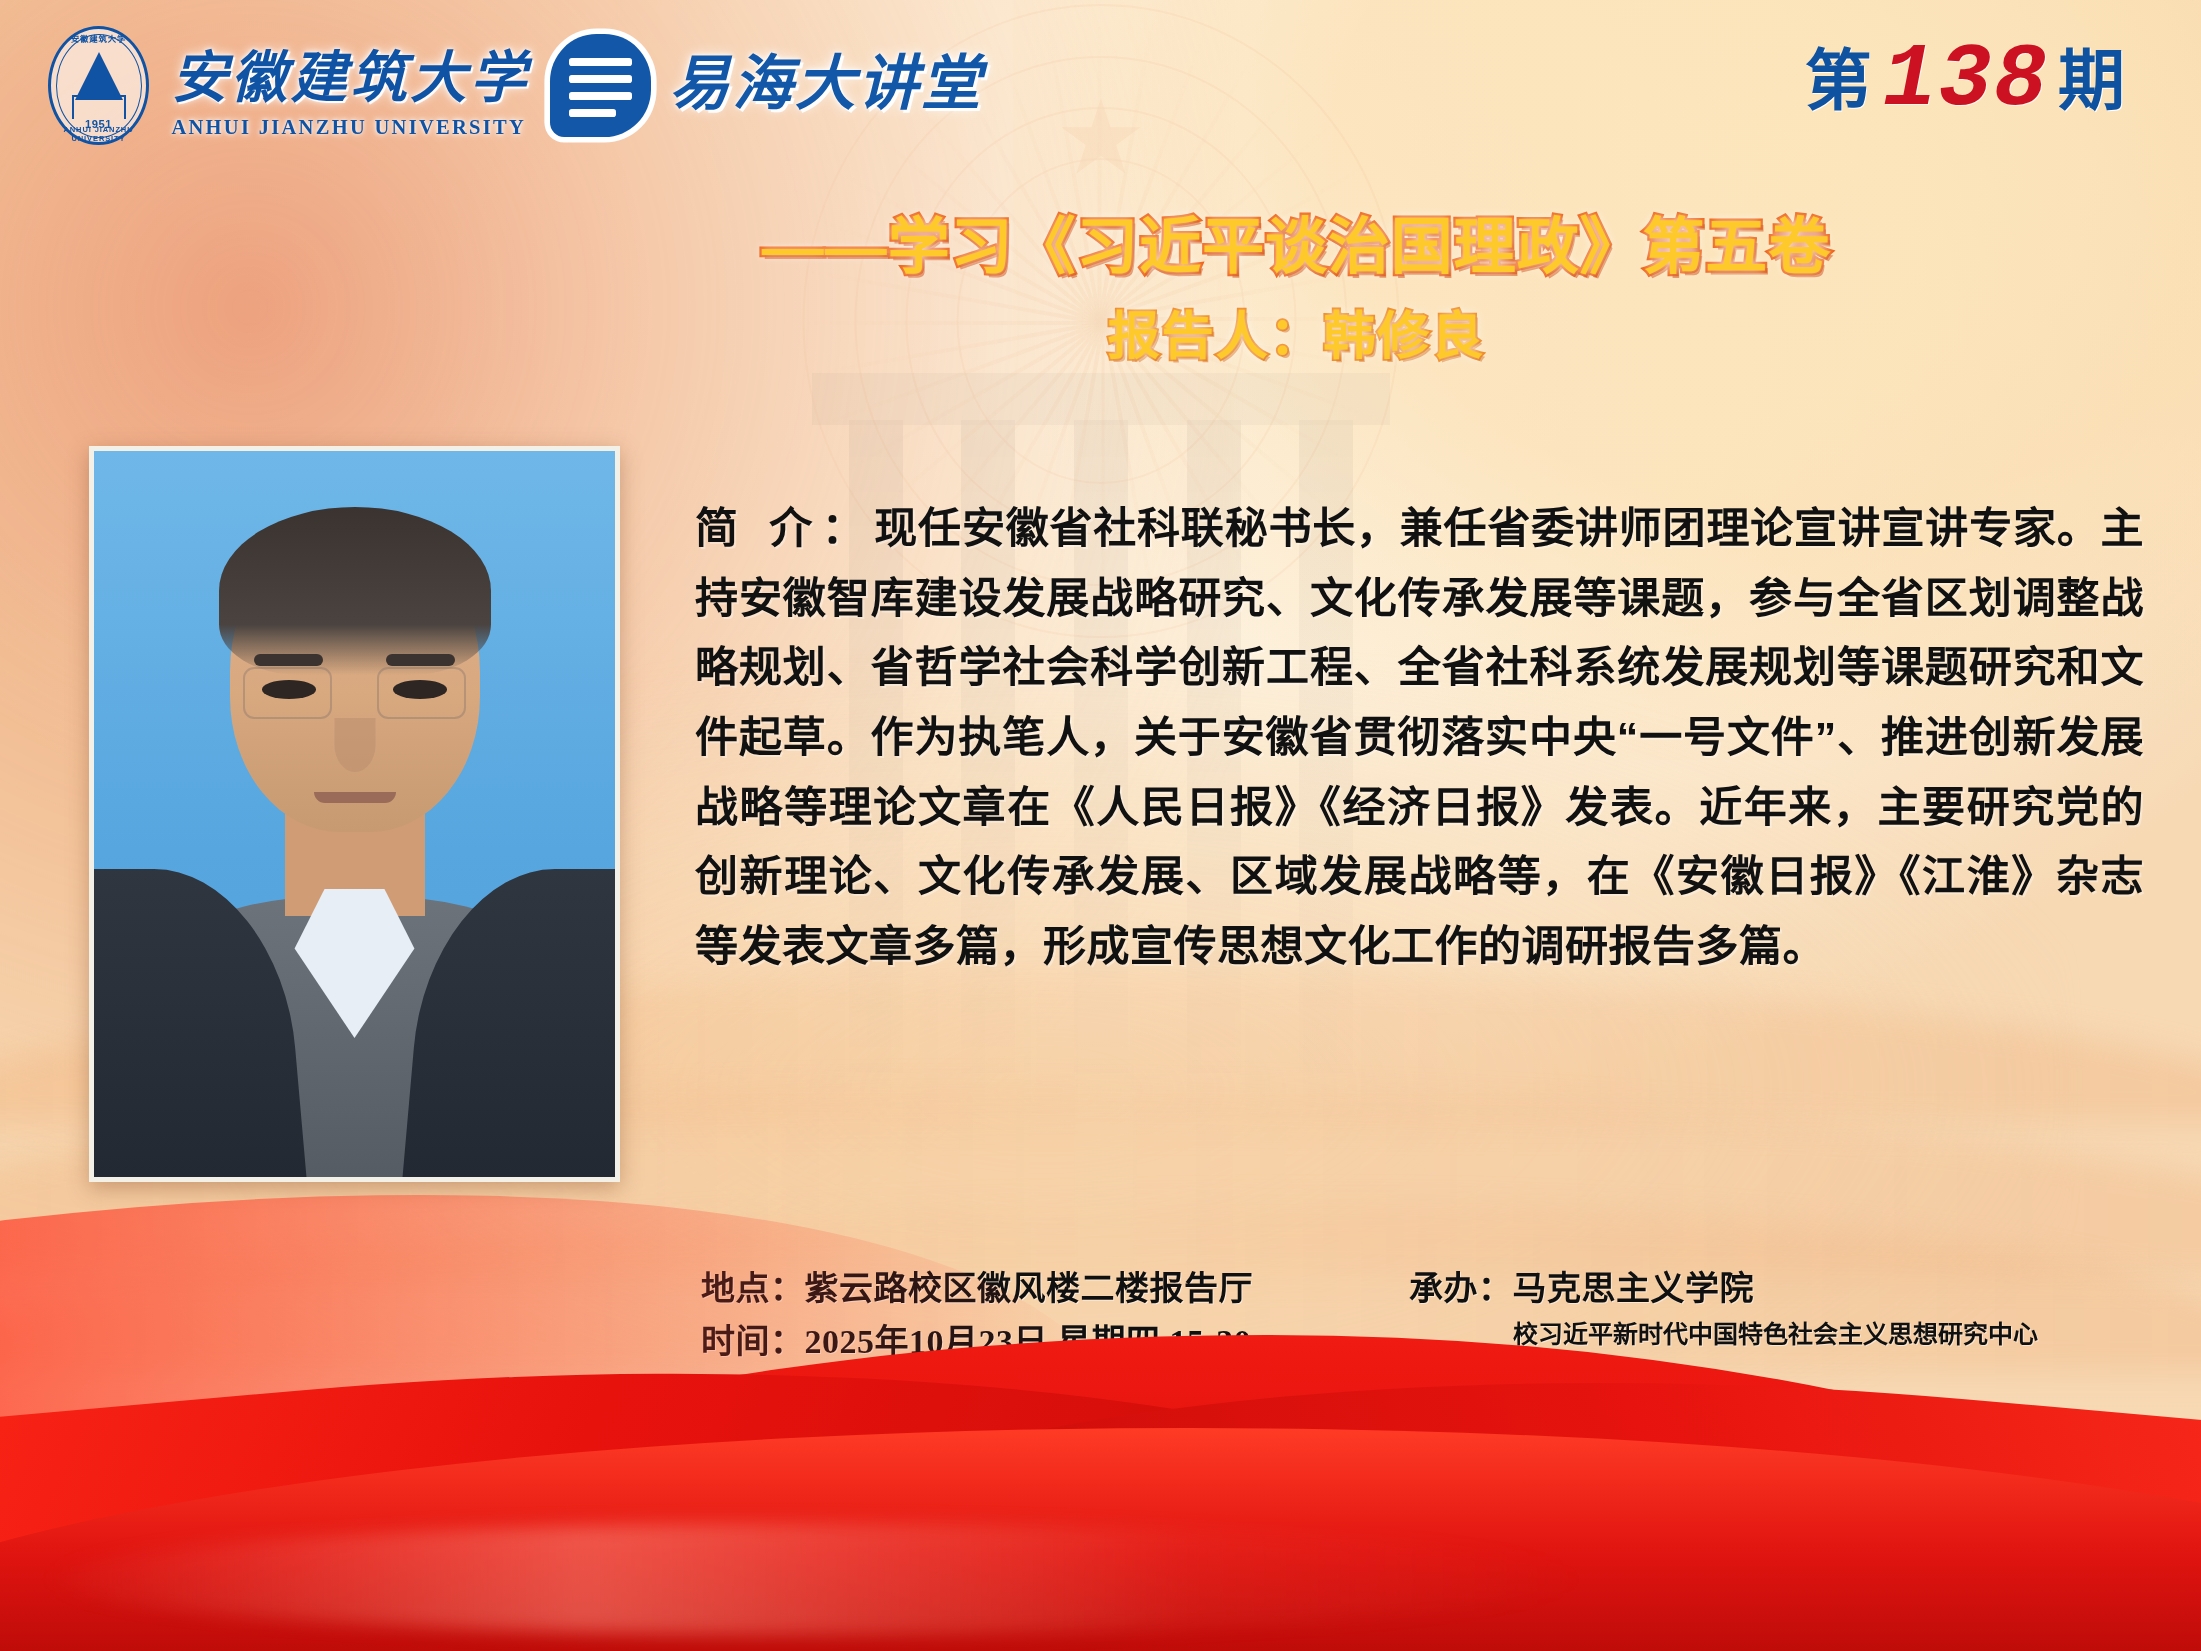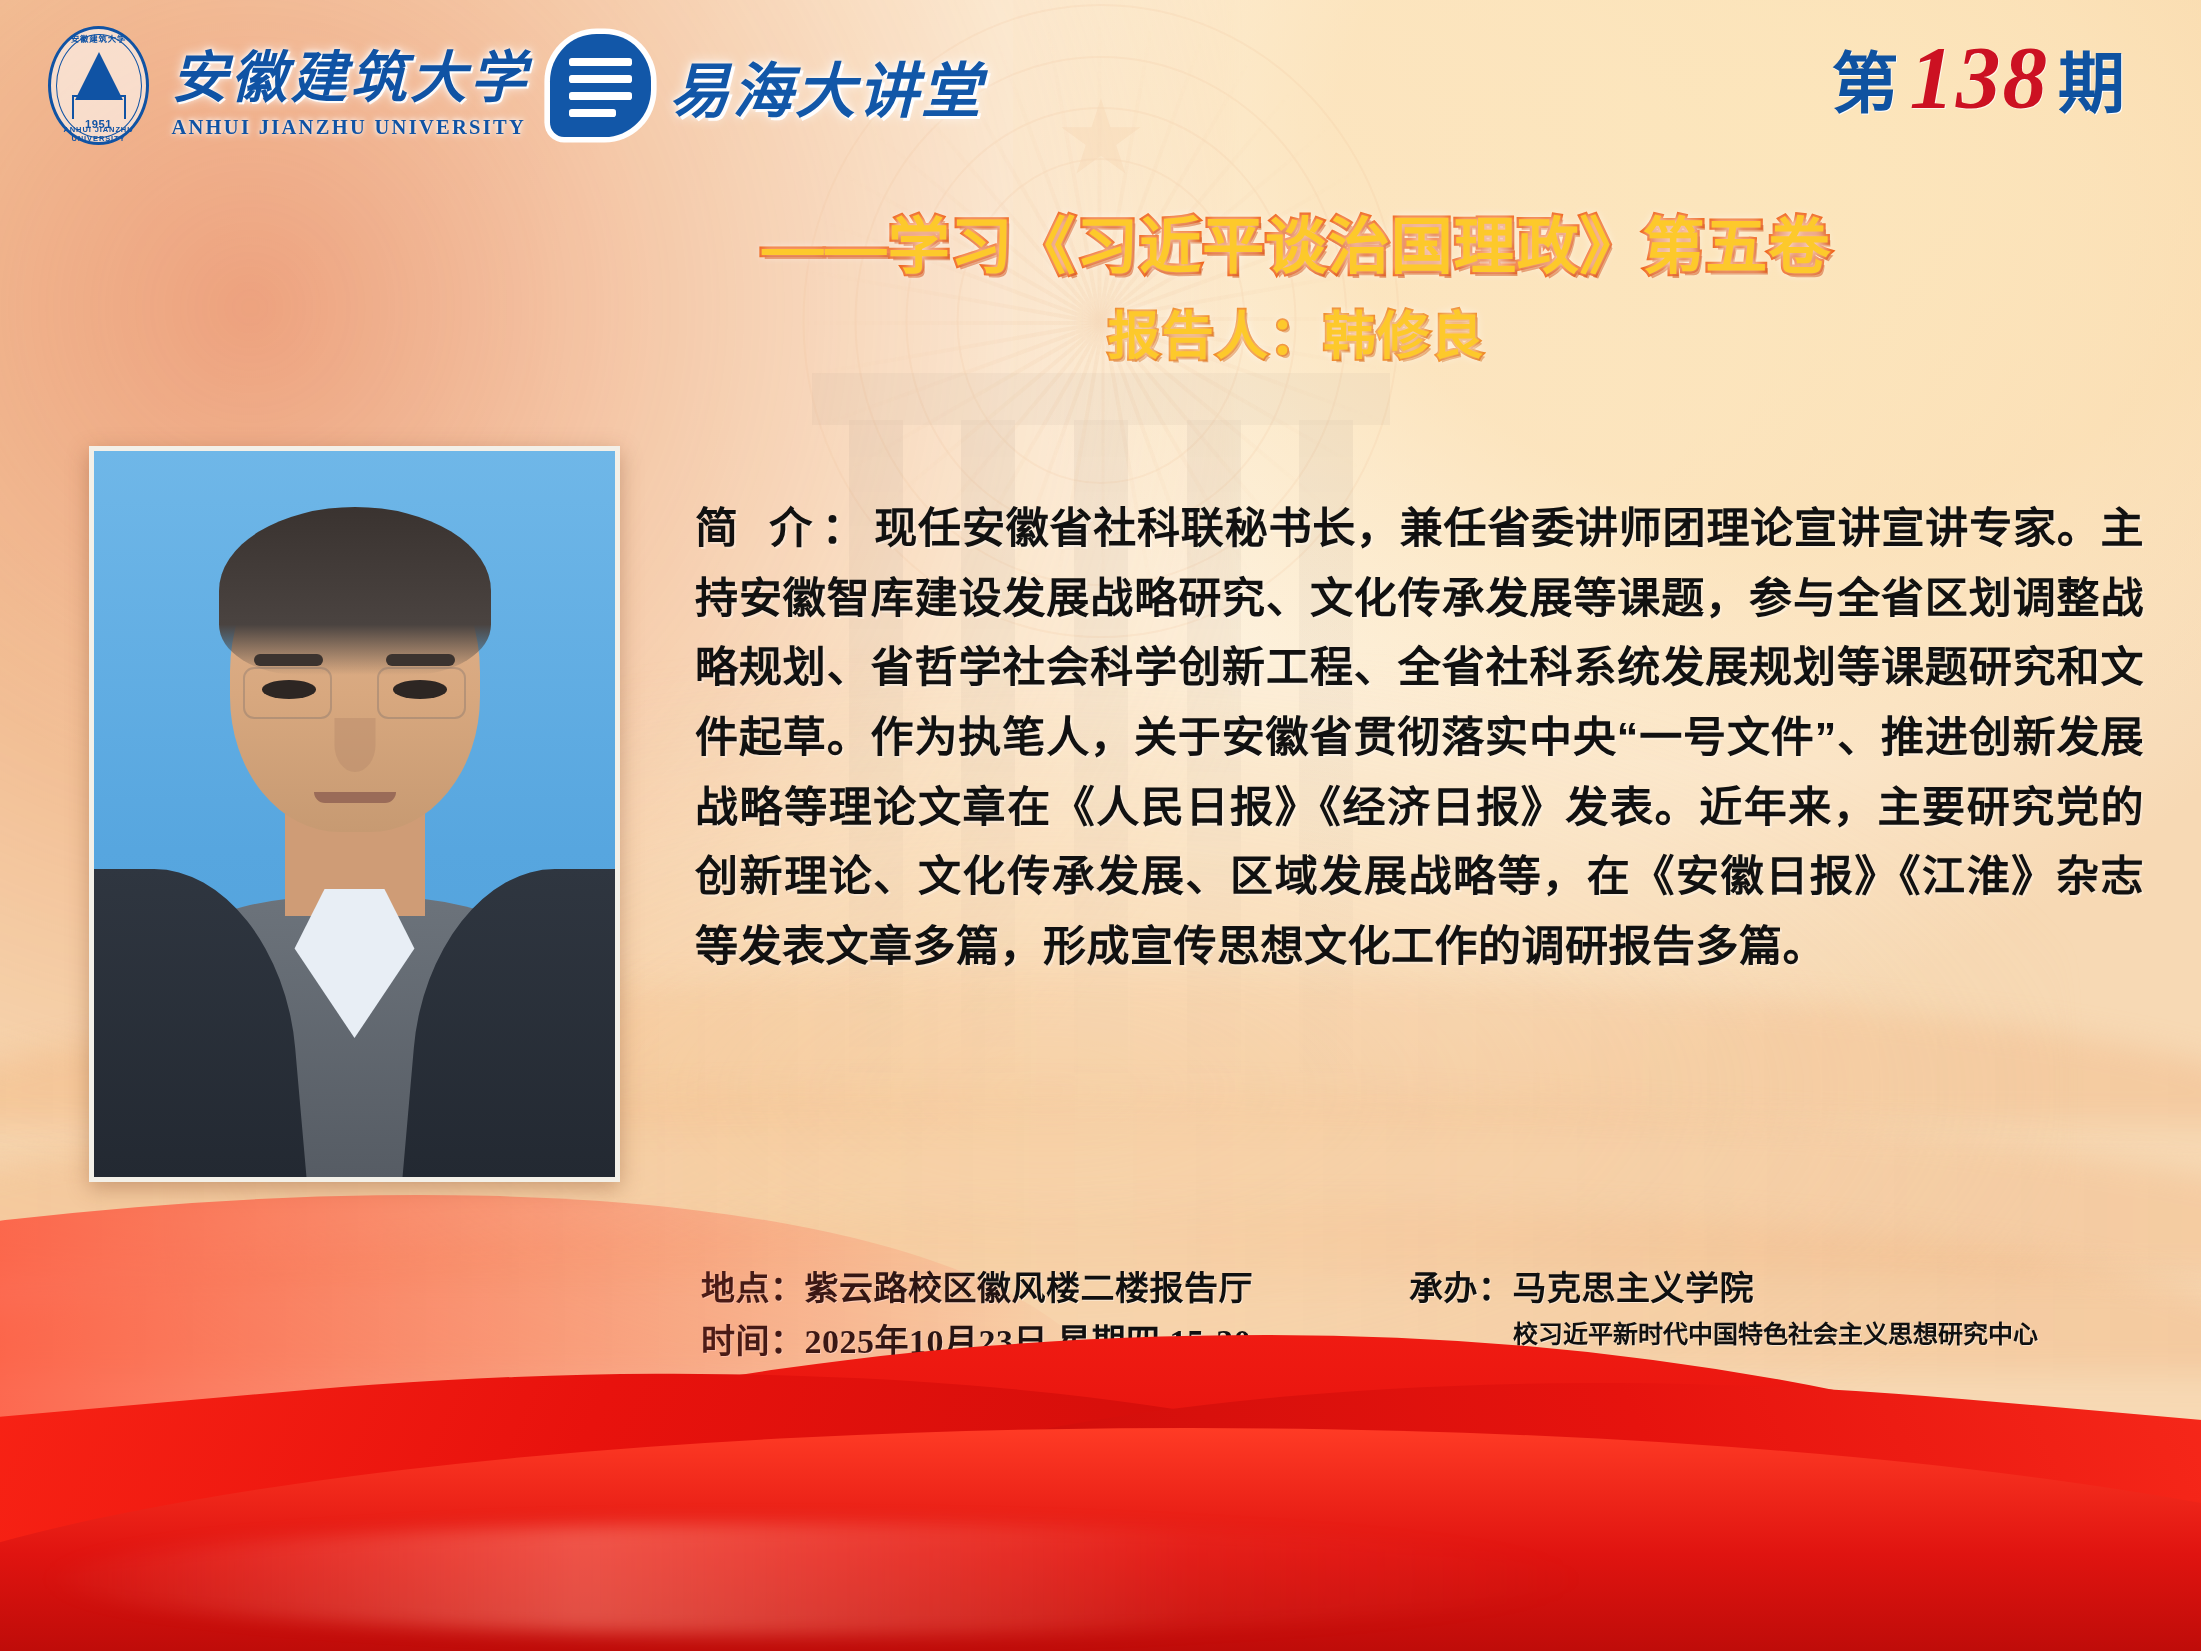--- a/index.html
+++ b/index.html
@@ -154,21 +154,21 @@
     font-family:"Liberation Serif","DejaVu Serif",serif;
     font-style:italic;
     text-shadow:0 0 5.6px #fff, 0 0 11.2px #fff, 1.9px 1.9px 0 rgba(255,255,255,0.9);
   }
   .uni-en {
     font-size:20.5px; font-weight:bold; color:#1053a4; letter-spacing:2.3px;
     font-family:"Liberation Serif","DejaVu Serif",serif;
     text-shadow:0 0 4.7px #fff, 0 0 8.4px #fff;
   }
 
-  .forum-logo { position:absolute; left:550px; top:34px; display:flex; align-items:center; gap:18.6px; }
+  .forum-logo { position:absolute; left:550px; top:34px; display:flex; gap:18.6px; }
   .forum-mark {
     width:101px; height:103px; background:#1257a8; position:relative;
     border-radius:46% 46% 46% 14%;
     box-shadow:0 0 0 5.6px #fff;
   }
   .forum-mark .bar {
     position:absolute; left:18.6px; width:63px; height:8.4px; background:#fff; border-radius:2.8px;
   }
   .forum-mark .b1 { top:24px; } .forum-mark .b2 { top:41px; }
   .forum-mark .b3 { top:58px; } .forum-mark .b4 { top:75px; width:47px; }
@@ -184,21 +184,21 @@
     display:flex; align-items:baseline;
     font-weight:bold;
   }
   .issue-cn {
     font-size:67px; color:#0f52a0; letter-spacing:1.9px;
     font-family:"Liberation Sans","DejaVu Sans",sans-serif;
     text-shadow:0.9px 0.9px 0 #fff;
   }
   .issue-num {
     font-size:89px; color:#cc1122; font-style:italic; font-weight:bold;
-    font-family:Liberation Serif, serif;
+    font-family:Liberation Mono, monospace;
     margin:0 9.3px; letter-spacing:1.9px;
     text-shadow:0.9px 0.9px 0 rgba(255,255,255,0.7);
   }
 
   
   .title-area { position:absolute; left:447px; right:56px; top:214px; text-align:center; }
   .title-line {
     font-size:62px; font-weight:bold; line-height:1.08; letter-spacing:0.9px;
     font-family:"Liberation Sans","DejaVu Sans",sans-serif;
     color:#FDC92B;

